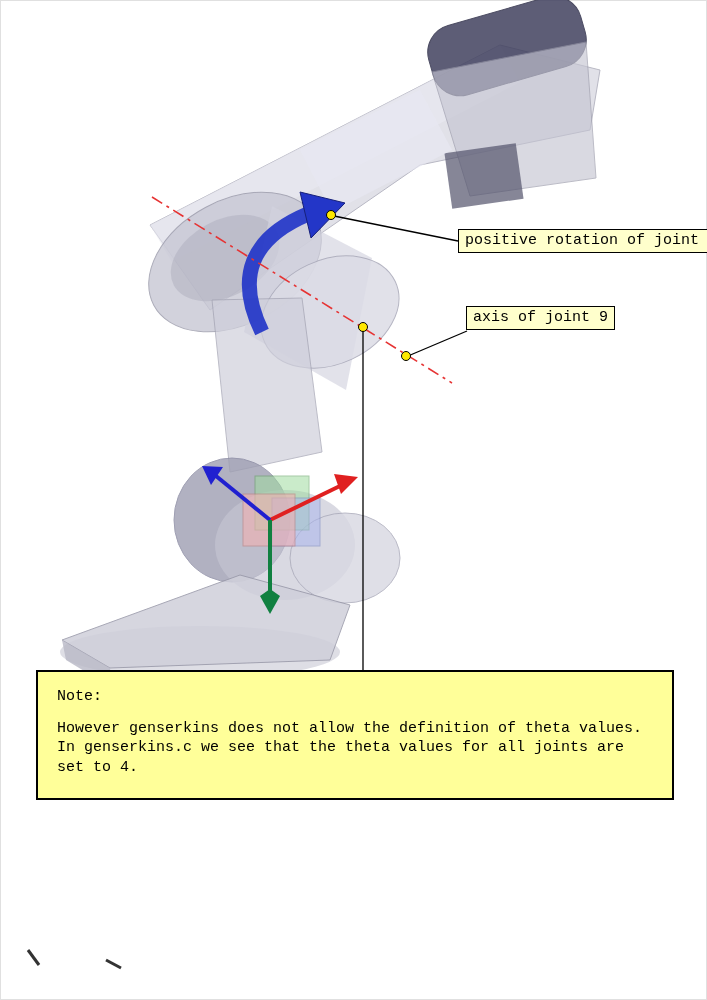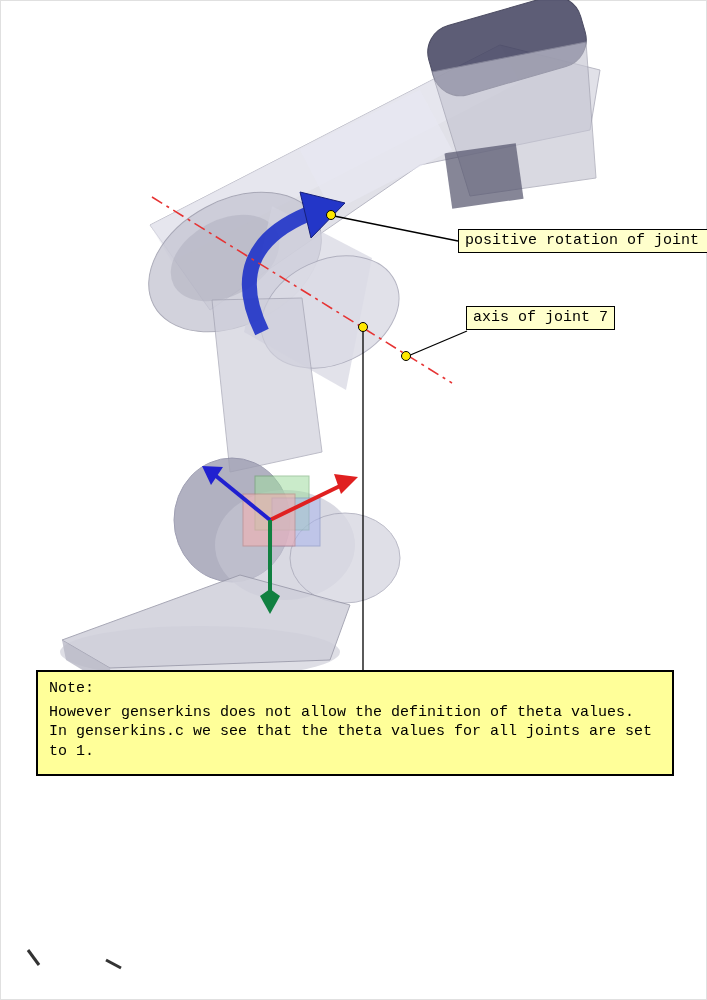--- a/index.html
+++ b/index.html
@@ -32,21 +32,21 @@
     position: absolute;
     left: 36px; top: 670px;
     width: 620px;
     background: #ffff99;
     border: 2px solid #000;
     padding: 3px 7px 9px 7px;
     font-size: 15px;
     line-height: 19.5px;
     color: #000;
   }
-  .note p { margin: 4px; }
+  .note p { margin: 12px; }
 </style>
 </head>
 <body>
 
 <div class="page">
 
   <svg class="scene" viewBox="0 0 707 1000" aria-hidden="true">
 
     <g>
 
@@ -112,21 +112,21 @@
       <path d="M 28 950 l 11 15" stroke="#333" stroke-width="3" fill="none"></path>
       <path d="M 106 960 l 15 8" stroke="#333" stroke-width="3" fill="none"></path>
     </g>
   </svg>
 
   <div class="callout" id="callout-rotation">
     <span>positive rotation of joint 2</span>
   </div>
 
   <div class="callout" id="callout-axis">
-    <span>axis of joint 7</span>
+    <span>axis of joint 9</span>
   </div>
 
   <div class="note">
     <p>Note:</p>
-    <p>However genserkins does not allow the definition of theta values. In genserkins.c we see that the theta values for all joints are set to 1.</p>
+    <p>However genserkins does not allow the definition of theta values. In genserkins.c we see that the theta values for all joints are set to 4.</p>
   </div>
 
 </div>
 
 </body></html>

